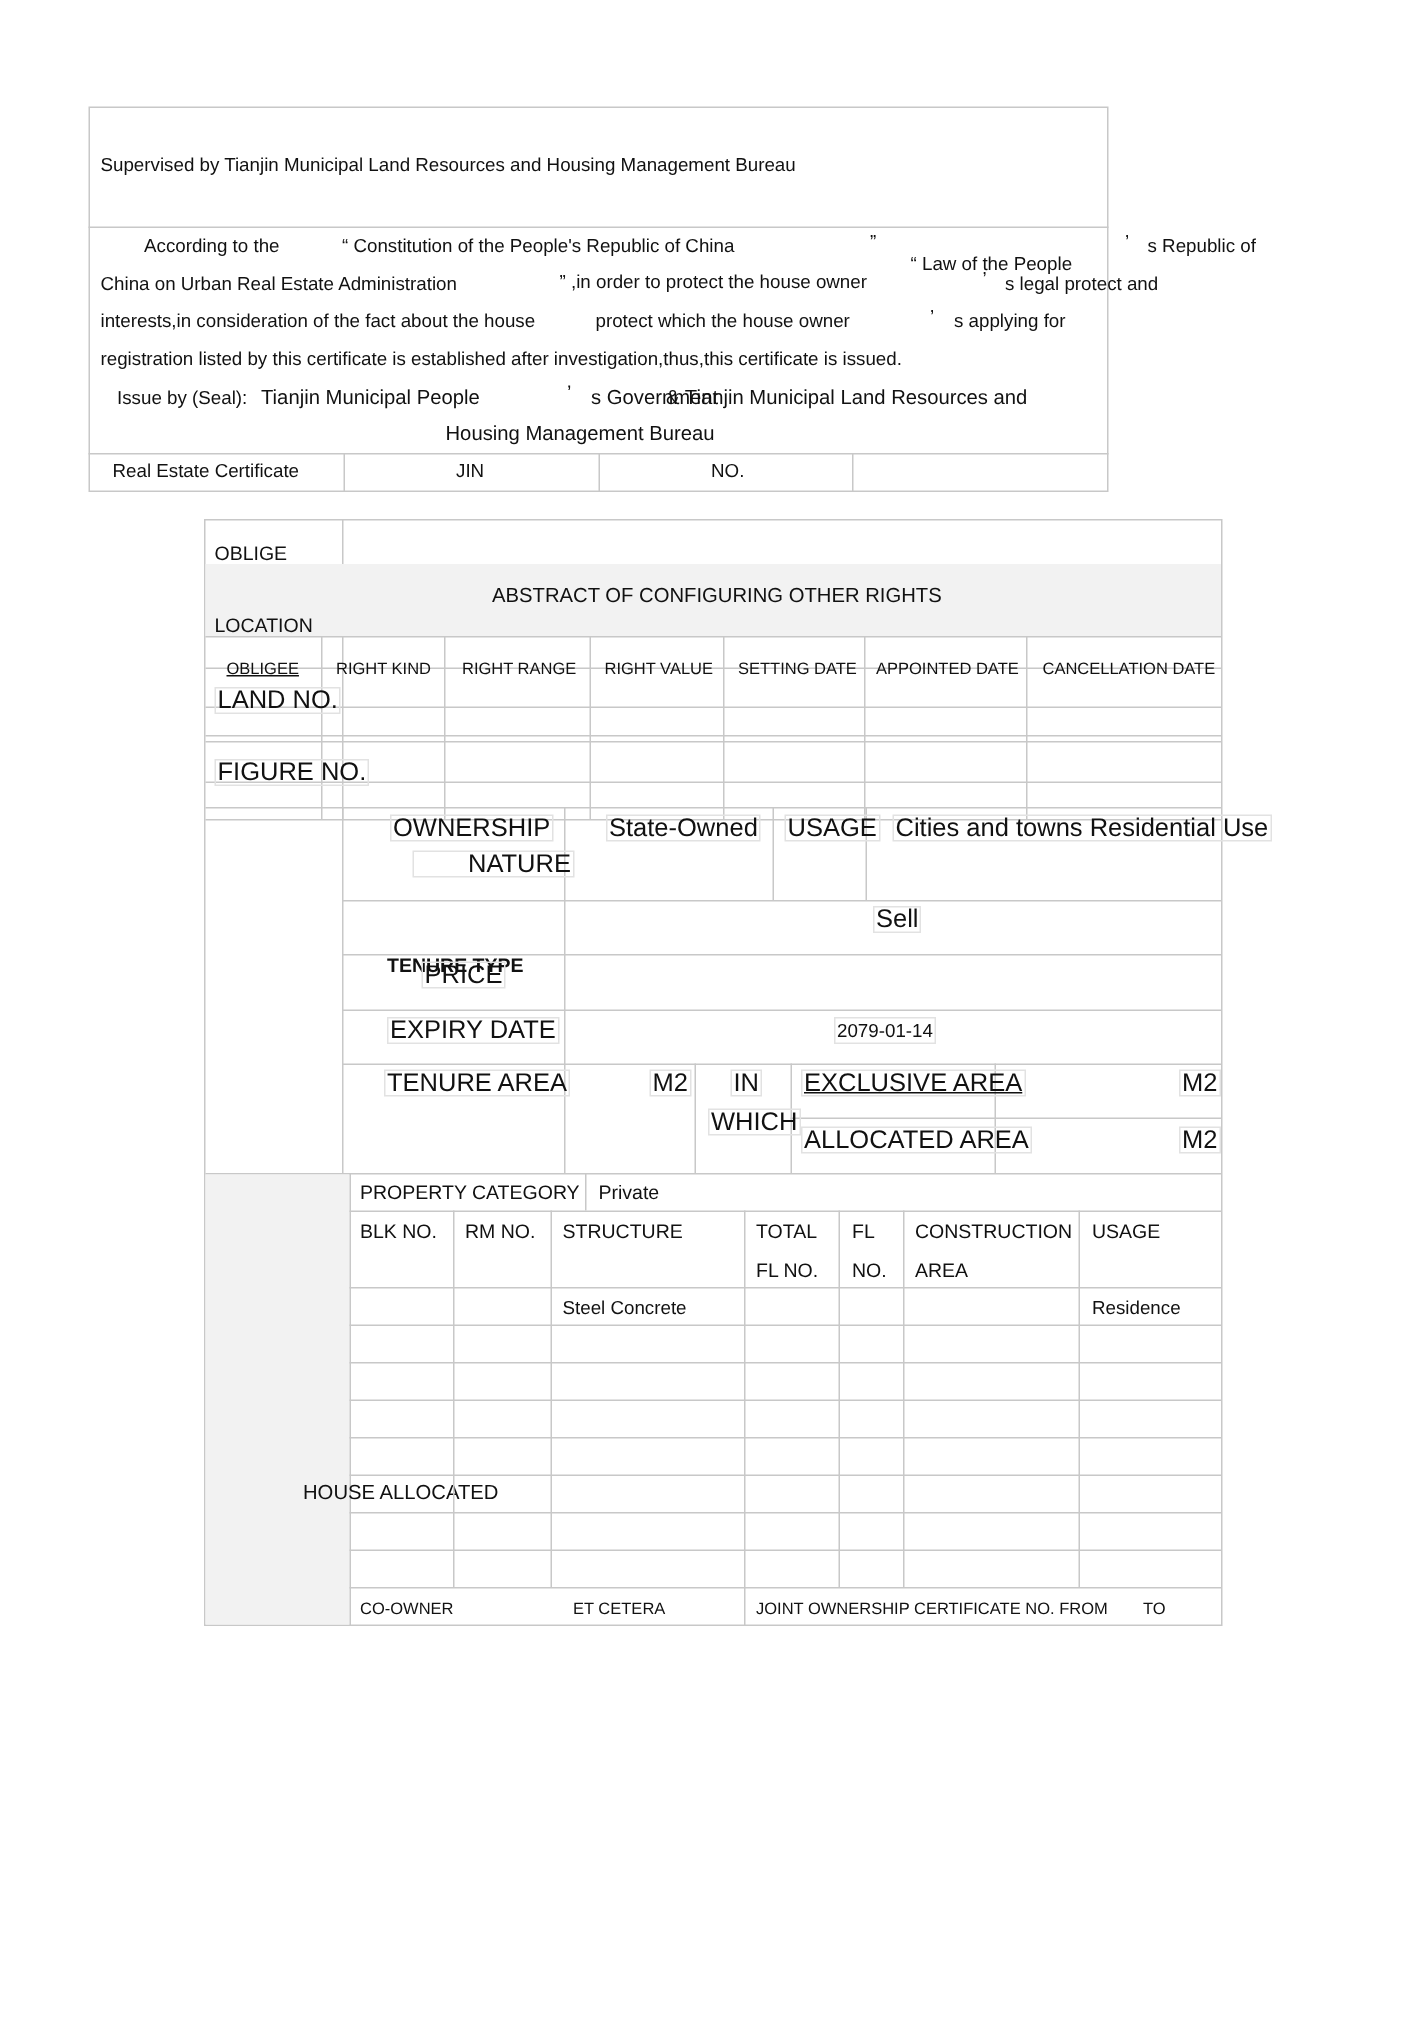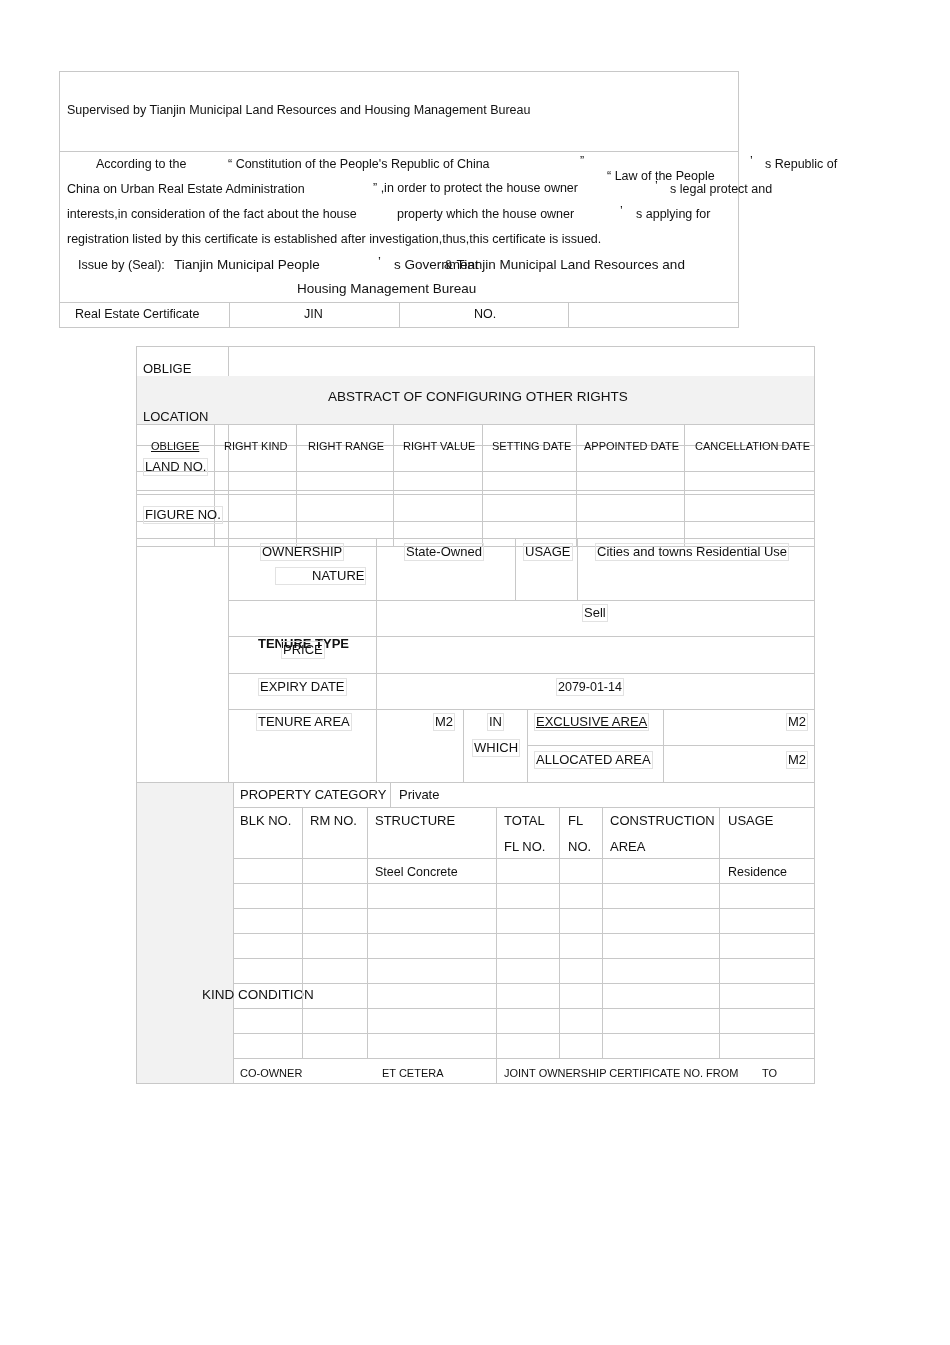--- a/index.html
+++ b/index.html
@@ -3,21 +3,21 @@
 <meta charset="utf-8">
 <style>
   html, body { margin:0; padding:0; background:#fff; }
   body { width:950px; height:1345px; position:relative; font-family:"Liberation Sans", sans-serif; color:#111; overflow:hidden; }
   .box { position:absolute; border:1px solid #c8c8c8; box-sizing:border-box; }
   .hl { position:absolute; height:0; border-top:1px solid #c8c8c8; }
   .vl { position:absolute; width:0; border-left:1px solid #c8c8c8; }
   .t { position:absolute; white-space:nowrap; font-size:13px; line-height:16px; }
   .t12 { font-size:12.5px; }
   .t11 { font-size:11px; }
-  .tb { position:absolute; white-space:nowrap; font-size:13px; line-height:16px; border:1px solid #e2e2e2; padding:0 1px; }
+  .tb { position:absolute; white-space:nowrap; font-size:17px; line-height:16px; border:1px solid #e2e2e2; padding:0 1px; }
   .gray { position:absolute; background:#f2f2f2; }
 </style>
 </head>
 <body>
 
 <div class="box" style="left:59px;top:71px;width:680px;height:257px;"></div>
 <div class="hl" style="left:59px;top:151px;width:680px;"></div>
 <span class="t" style="left:67px;top:102px;font-size:12.5px;">Supervised by  Tianjin Municipal Land Resources and Housing Management Bureau</span>
 
 <div>
@@ -27,21 +27,21 @@
   <span class="t t12" style="left:607px;top:168px;">“  Law of the People</span>
   <span class="t t12" style="left:750px;top:153px;">’</span>
   <span class="t t12" style="left:765px;top:156px;">s Republic of</span>
 
   <span class="t t12" style="left:67px;top:181px;">China on Urban Real Estate Administration</span>
   <span class="t t12" style="left:373px;top:180px;">” ,in order to protect the house owner</span>
   <span class="t t12" style="left:655px;top:178px;">’</span>
   <span class="t t12" style="left:670px;top:181px;">s legal protect and</span>
 
   <span class="t t12" style="left:67px;top:206px;">interests,in consideration of the fact about the house</span>
-  <span class="t t12" style="left:397px;top:206px;">property which the house owner</span>
+  <span class="t t12" style="left:397px;top:206px;">protect which the house owner</span>
   <span class="t t12" style="left:620px;top:203px;">’</span>
   <span class="t t12" style="left:636px;top:206px;">s applying for</span>
 
   <span class="t t12" style="left:67px;top:231px;">registration listed by this certificate is established after investigation,thus,this certificate is issued.</span>
 </div>
 
 <div>
   <span class="t t12" style="left:78px;top:257px;">Issue by (Seal):</span>
   <span class="t" style="left:174px;top:257px;font-size:13.5px;">Tianjin Municipal People</span>
   <span class="t" style="left:378px;top:254px;">’</span>
@@ -133,21 +133,21 @@
   <span class="tb" style="left:487px;top:713px;">IN</span>
   <span class="tb" style="left:472px;top:739px;">WHICH</span>
   <span class="tb" style="left:534px;top:713px;text-decoration:underline;">EXCLUSIVE AREA</span>
   <span class="tb" style="left:786px;top:713px;">M2</span>
   <span class="tb" style="left:534px;top:751px;">ALLOCATED AREA</span>
   <span class="tb" style="left:786px;top:751px;">M2</span>
 </div>
 
 <div class="gray" style="left:137px;top:783px;width:96px;height:300px;"></div>
 <div class="vl" style="left:233px;top:782px;height:302px;"></div>
-<span class="t" style="left:202px;top:987px;font-size:13.5px;">KIND CONDITION</span>
+<span class="t" style="left:202px;top:987px;font-size:13.5px;">HOUSE ALLOCATED</span>
 
 <div>
   <div class="hl" style="left:233px;top:807px;width:581px;"></div>
   <div class="vl" style="left:390px;top:782px;height:25px;"></div>
   <span class="t" style="left:240px;top:787px;">PROPERTY CATEGORY</span>
   <span class="t" style="left:399px;top:787px;">Private</span>
 
   <div class="vl" style="left:302px;top:807px;height:251px;"></div>
   <div class="vl" style="left:367px;top:807px;height:251px;"></div>
   <div class="vl" style="left:496px;top:807px;height:277px;"></div>

